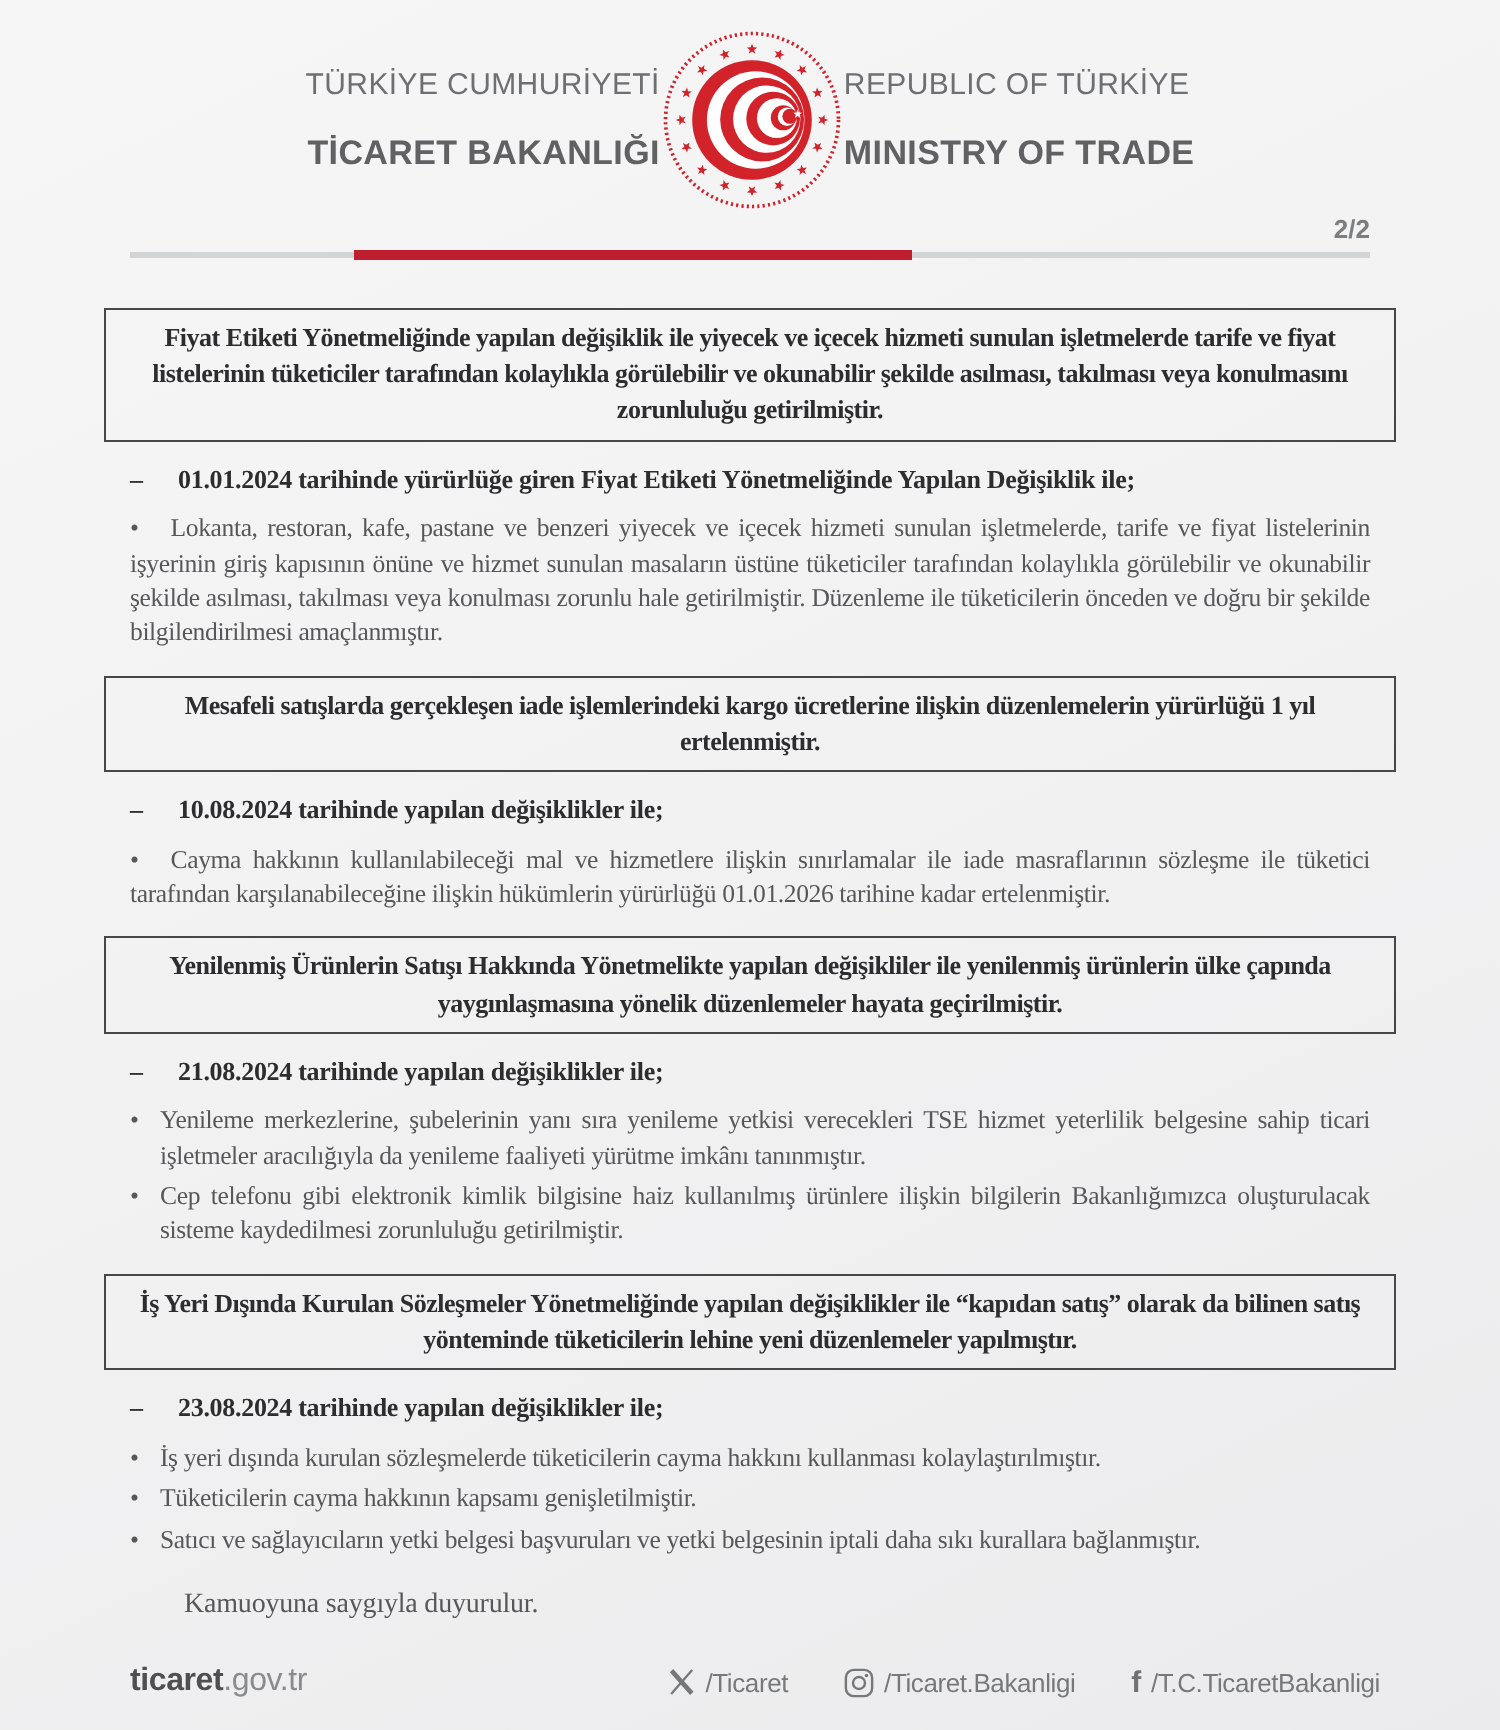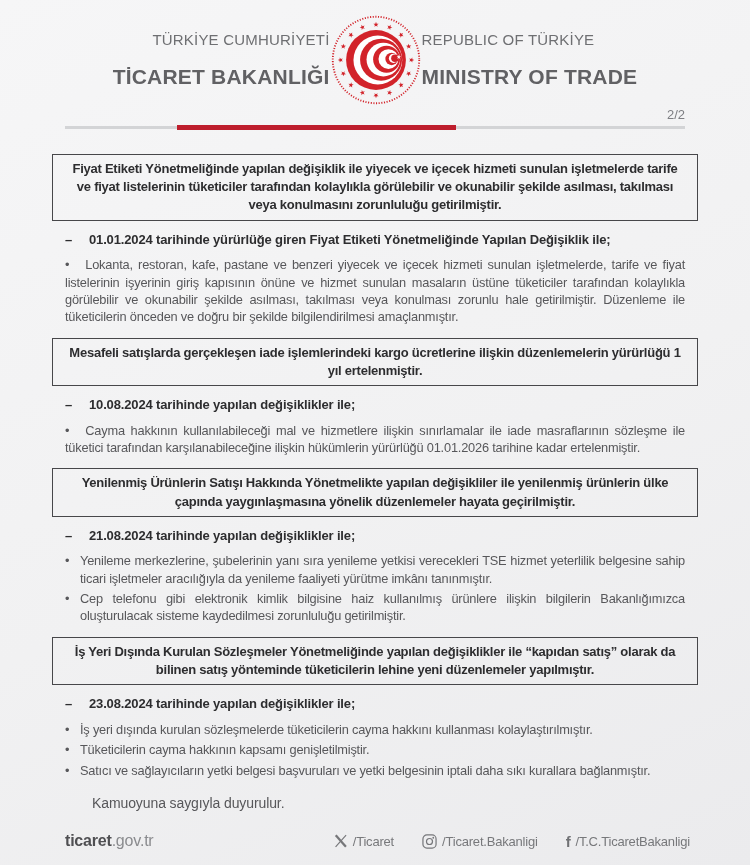--- a/index.html
+++ b/index.html
@@ -17,33 +17,33 @@
   }
   
   .hdr{
     display:flex;align-items:center;justify-content:center;
     padding-top:14px;height:92px;
   }
   .hdr-block{line-height:1.15;}
   .hdr-block.left{text-align:right;}
   .hdr-block.right{text-align:left;}
   .hdr-l1{font-size:15px;color:#6e6f72;letter-spacing:.2px;}
-  .hdr-l2{font-size:21px;font-weight:700;color:#616164;letter-spacing:.2px;margin-top:16px;}
+  .hdr-l2{font-size:17px;font-weight:700;color:#616164;letter-spacing:.2px;margin-top:16px;}
   .logo{width:92px;height:92px;flex:0 0 auto;}
   
   .pagenum{
     margin:0 65px;text-align:right;
-    font-size:13px;font-weight:400;color:#7d7e82;
+    font-size:13px;font-weight:700;color:#7d7e82;
     height:17px;line-height:17px;
   }
   .divider{position:relative;margin:2px 65px 0;height:5px;}
   .divider .gray{position:absolute;left:0;right:0;top:1px;height:2.5px;background:#d3d4d6;}
   .divider .red{position:absolute;left:18%;width:45%;top:0;height:4.5px;background:#be1e2d;}
   
-  main{display:block;}
+  main{display:block;font-family:Liberation Serif, serif;}
   .hbox{
     margin:12px 52px 0;
     border:1.5px solid #47474a;
     padding:5px 16px;
     text-align:center;
     font-size:13px;font-weight:700;letter-spacing:-.25px;
     line-height:1.4;color:#2d2d2f;
   }
   .hbox.first{margin-top:24px;}
   .date{

